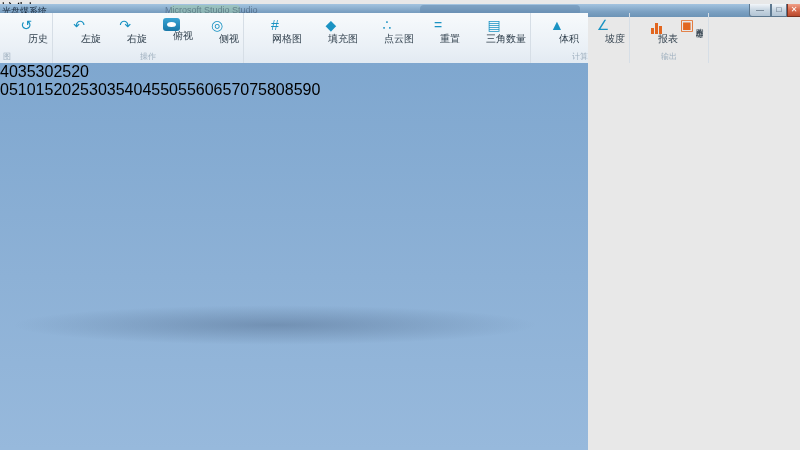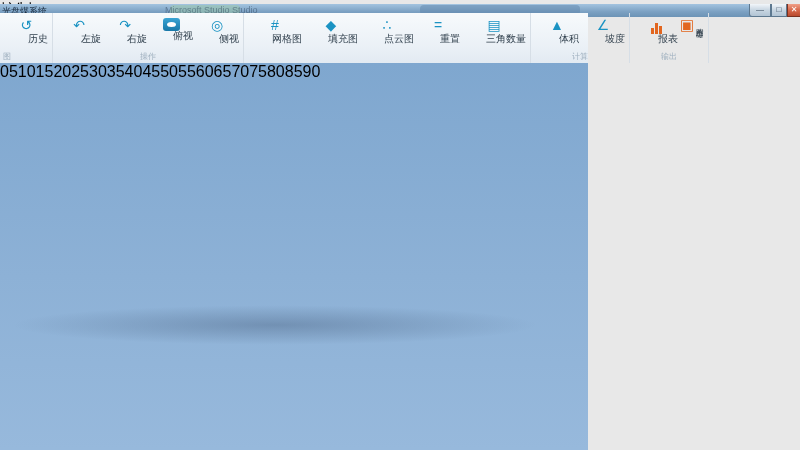--- a/index.html
+++ b/index.html
@@ -188,20 +188,21 @@
     <div class="layer purple-band"></div>
     <div class="layer gray-pile"></div>
     <div class="layer gray-pile gray-tex"></div>
     <div class="layer gray-top"></div>
     <div class="layer dark-band"></div>
     <div class="layer dark-band dark-tex"></div>
     <div class="layer yellow-pile"></div>
     <div class="layer yellow-pile yellow-tex"></div>
     <div class="layer yellow-dark"></div>
     <div class="vscale-line"></div>
+    <div id="vscale"><span class="vnum" style="left: 43px; top: 55px;">40</span><span class="vnum" style="left: 37px; top: 67px;">35</span><span class="vnum" style="left: 33px; top: 78px;">30</span><span class="vnum" style="left: 28px; top: 89px;">25</span><span class="vnum" style="left: 24px; top: 100px;">20</span></div>
     <div class="bruler"></div>
     <div id="bruler"><span class="rnum" style="left: 10px; top: 278px;">0</span><span class="rnum" style="left: 38px; top: 272px;">5</span><span class="rnum" style="left: 66px; top: 278px;">10</span><span class="rnum" style="left: 94px; top: 272px;">15</span><span class="rnum" style="left: 122px; top: 278px;">20</span><span class="rnum" style="left: 150px; top: 272px;">25</span><span class="rnum" style="left: 178px; top: 278px;">30</span><span class="rnum" style="left: 206px; top: 272px;">35</span><span class="rnum" style="left: 234px; top: 278px;">40</span><span class="rnum" style="left: 262px; top: 272px;">45</span><span class="rnum" style="left: 290px; top: 278px;">50</span><span class="rnum" style="left: 318px; top: 272px;">55</span><span class="rnum" style="left: 346px; top: 278px;">60</span><span class="rnum" style="left: 374px; top: 272px;">65</span><span class="rnum" style="left: 402px; top: 278px;">70</span><span class="rnum" style="left: 430px; top: 272px;">75</span><span class="rnum" style="left: 458px; top: 278px;">80</span><span class="rnum" style="left: 486px; top: 272px;">85</span><span class="rnum" style="left: 514px; top: 278px;">90</span></div>
   </div>
 
   <div class="panel">
 
     <div class="sechead" style="top:1px;">
       <span>控制</span><i class="rule"></i>
     </div>
     <span class="lbl" style="left:12px;top:16px;">选择场地:</span>

